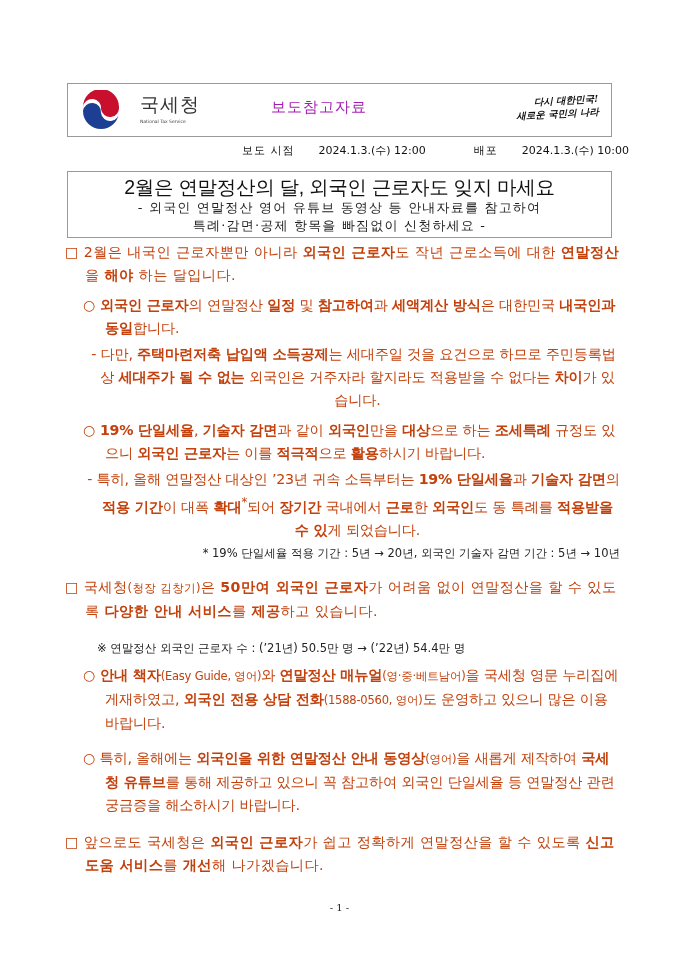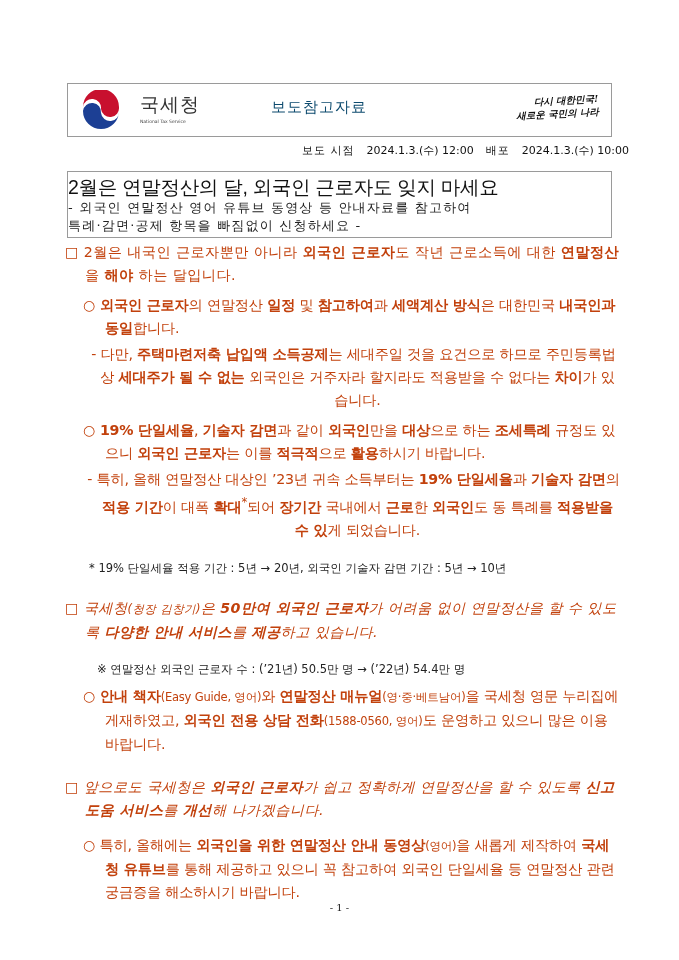--- a/index.html
+++ b/index.html
@@ -12,56 +12,56 @@
     position: absolute; left: 67px; top: 83px; width: 545px; height: 54px;
     border: 1px solid #9a9a9a; box-sizing: border-box;
   }
   .logo { position: absolute; left: 12px; top: 6px; width: 42px; height: 42px; }
   .org-name {
     position: absolute; left: 72px; top: 8px; font-size: 19px; color: #333;
     letter-spacing: 1px; font-family: "Liberation Sans", sans-serif;
   }
   .org-sub { position: absolute; left: 72px; top: 35px; font-size: 4.5px; color: #444; }
   .doc-type {
-    position: absolute; left: 203px; top: 14px; font-size: 15px; color: #0c4a6e;
+    position: absolute; left: 203px; top: 14px; font-size: 15px; color: #a21caf;
     letter-spacing: 1px; font-family: Liberation Serif, serif;
   }
   .slogan {
     position: absolute; right: 12px; top: 10px; font-size: 9.5px; line-height: 13px;
     font-style: italic; color: #111; text-align: right; transform: rotate(-3deg);
     font-family: "DejaVu Serif", serif; font-weight: bold;
   }
   .release-line {
     position: absolute; top: 143px; right: 50px; font-size: 11px; color: #111;
-    display: flex; gap: 0; font-family: "DejaVu Sans", sans-serif; text-align: center;
+    display: flex; gap: 12px; font-family: "DejaVu Sans", sans-serif; text-align: center;
   }
   .release-line span { display: inline-block; }
   .rl-label { margin-right: 12px; letter-spacing: 1px; }
-  .rl-value { margin-right: 12px; }
+  .rl-value { margin-right: 36px; }
   .title-box {
     position: absolute; left: 67px; top: 171px; width: 545px; height: 67px;
-    border: 1px solid #9a9a9a; box-sizing: border-box; 
+    border: 1px solid #9a9a9a; box-sizing: border-box; text-align: center;
   }
   .title-main {
     font-size: 19.5px; font-weight: normal; margin-top: 3px; letter-spacing: -0.3px;
     font-family: "Liberation Sans", sans-serif; color: #111; line-height: 24px;
   }
   .title-sub {
     font-size: 13px; line-height: 18px; color: #222; letter-spacing: 1.2px;
     font-family: "DejaVu Sans", sans-serif;
   }
   .content { position: absolute; left: 65px; top: 241px; width: 555px; }
   .para { position: relative; font-size: 14.2px; line-height: 23px; color: #c2410c; }
   .para b { font-weight: bold; }
   .p-square { padding-left: 20px; text-indent: -20px; letter-spacing: 0.4px; }
   .p-circle { padding-left: 40px; text-indent: -22px; margin-top: 7px; letter-spacing: -0.2px; }
   .p-dash { padding-left: 30px; text-indent: -8px; margin-top: 3px; letter-spacing: -0.2px; text-align: center; }
-  .p-note { padding-left: 24px; font-size: 11.5px; line-height: 18px; margin-top: 17px; color: #222; }
+  .p-note { padding-left: 24px; font-size: 11.5px; line-height: 18px; margin-top: 2px; color: #222; text-align: right; }
   .p-note2 { padding-left: 32px; font-size: 11.5px; line-height: 18px; margin-top: 16px; color: #222; }
-  .mt-big { margin-top: 20px; font-style: italic; }
+  .mt-big { margin-top: 14px; }
   .mt-mid { margin-top: 12px; }
   .small { font-size: 11.5px; }
   .page-num {
     position: absolute; top: 902px; left: 0; width: 679px; text-align: center;
     font-size: 10px; color: #222; font-family: "DejaVu Serif", serif;
   }
 </style>
 </head>
 <body>
 
@@ -107,19 +107,19 @@
   <div class="para p-dash"><span>-</span><span> 특히, 올해 연말정산 대상인 ’23년 귀속 소득부터는 </span><b>19% 단일세율</b><span>과 </span><b>기술자 감면</b><span>의 </span><b>적용 기간</b><span>이 대폭 </span><b>확대</b><sup class="small">*</sup><span>되어 </span><b>장기간</b><span> 국내에서 </span><b>근로</b><span>한 </span><b>외국인</b><span>도 동 특례를 </span><b>적용받을 수 있</b><span>게 되었습니다.</span></div>
 
   <div class="para p-note">* 19% 단일세율 적용 기간 : 5년 → 20년, 외국인 기술자 감면 기간 : 5년 → 10년</div>
 
   <div class="para p-square mt-big"><span>□</span><span> 국세청</span><span class="small">(청장 김창기)</span><span>은 </span><b>50만여 외국인 근로자</b><span>가 어려움 없이 연말정산을 할 수 있도록 </span><b>다양한 안내 서비스</b><span>를 </span><b>제공</b><span>하고 있습니다.</span></div>
 
   <div class="para p-note2">※ 연말정산 외국인 근로자 수 : (’21년) 50.5만 명 → (’22년) 54.4만 명</div>
 
   <div class="para p-circle"><span>○</span><b> 안내 책자</b><span class="small">(Easy Guide, 영어)</span><span>와 </span><b>연말정산 매뉴얼</b><span class="small">(영·중·베트남어)</span><span>을 국세청 영문 누리집에 게재하였고, </span><b>외국인 전용 상담 전화</b><span class="small">(1588-0560, 영어)</span><span>도 운영하고 있으니 많은 이용 바랍니다.</span></div>
 
+  <div class="para p-circle mt-mid"><span>○</span><span> 특히, 올해에는 </span><b>외국인을 위한 연말정산 안내 동영상</b><span class="small">(영어)</span><span>을 새롭게 제작하여 </span><b>국세청 유튜브</b><span>를 통해 제공하고 있으니 꼭 참고하여 외국인 단일세율 등 연말정산 관련 궁금증을 해소하시기 바랍니다.</span></div>
+
   <div class="para p-square mt-big"><span>□</span><span> 앞으로도 국세청은 </span><b>외국인 근로자</b><span>가 쉽고 정확하게 연말정산을 할 수 있도록 </span><b>신고 도움 서비스</b><span>를 </span><b>개선</b><span>해 나가겠습니다.</span></div>
-
-  <div class="para p-circle mt-mid"><span>○</span><span> 특히, 올해에는 </span><b>외국인을 위한 연말정산 안내 동영상</b><span class="small">(영어)</span><span>을 새롭게 제작하여 </span><b>국세청 유튜브</b><span>를 통해 제공하고 있으니 꼭 참고하여 외국인 단일세율 등 연말정산 관련 궁금증을 해소하시기 바랍니다.</span></div>
 
 </div>
 
 <div class="page-num">- 1 -</div>
 
 </body></html>

